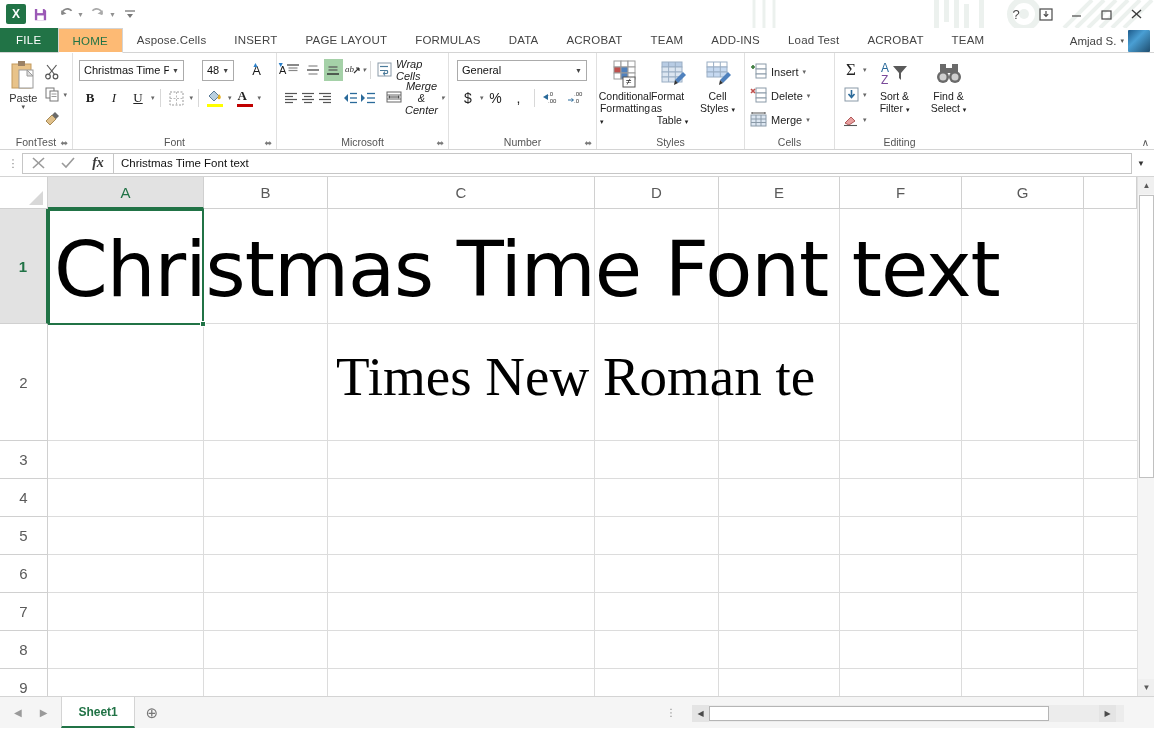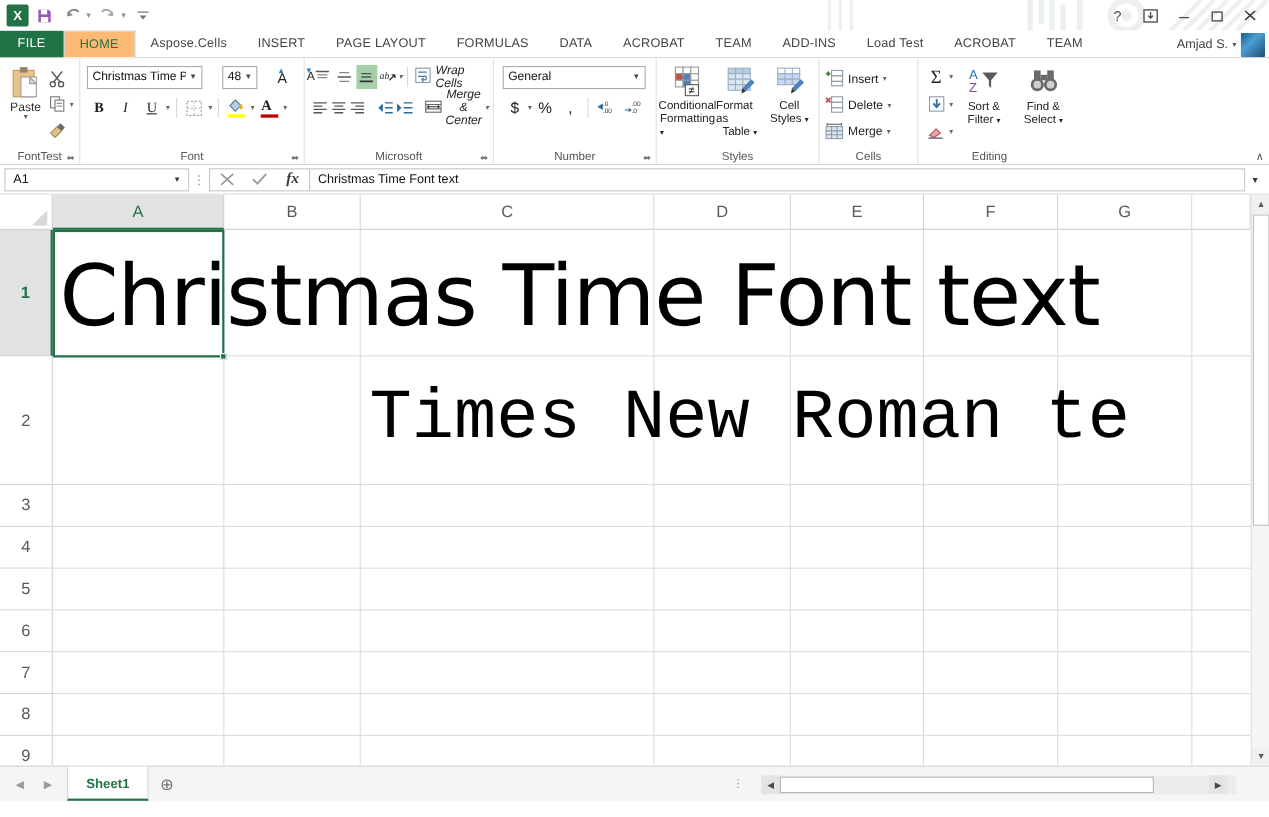--- a/index.html
+++ b/index.html
@@ -205,21 +205,21 @@
     font-size:15px; color:#5a5a5a;
   }
   .rowhead.sel { background:#e2e2e2; color:#217346; font-weight:bold; border-right:2px solid #217346; }
   .cells { position:absolute; left:48px; top:32px; right:0; bottom:0; overflow:hidden; }
   .vline { position:absolute; top:0; bottom:0; width:1px; background:#dcdcdc; }
   .hline { position:absolute; left:0; right:0; height:1px; background:#dcdcdc; }
   .celltext {
     position:absolute; white-space:nowrap; color:#000; line-height:1;
   }
   .t-a1 { font-family:"DejaVu Sans", sans-serif; font-size:77px; left:6px; top:22px; letter-spacing:-1px;}
-  .t-c2 { font-family:Liberation Mono, monospace; font-size:64px; left:288px; top:140px; }
+  .t-c2 { font-family:Liberation Serif, serif; font-size:55px; left:288px; top:140px; }
   .selbox {
     position:absolute; border:2px solid #217346; pointer-events:none;
   }
   .fillhandle {
     position:absolute; width:6px; height:6px; background:#217346;
     border:1px solid #fff;
   }
   .vscroll {
     position:absolute; right:0; top:0; width:17px; bottom:0; background:#f5f5f5;
     border-left:1px solid #e0e0e0;
@@ -788,24 +788,20 @@
       </div>
     </div>
     <div class="rgroup-label">
       <span>Editing</span>
     </div>
   </div>
   <div class="collapse-ribbon">∧</div>
 </div>
 
 <div class="formulabar">
-  <div class="namebox">
-    <span class="nv">A1</span>
-    <span class="nd">▼</span>
-  </div>
   <div class="fb-dots">⋮</div>
   <div class="fb-btns">
     <div class="fb-btn">
       <svg width="15" height="14" viewBox="0 0 15 14">
           <line x1="2" y1="2" x2="13" y2="12" stroke="#9a9a9a" stroke-width="1.6"></line>
           <line x1="13" y1="2" x2="2" y2="12" stroke="#9a9a9a" stroke-width="1.6"></line>
         </svg>
     </div>
     <div class="fb-btn">
       <svg width="16" height="14" viewBox="0 0 16 14">

